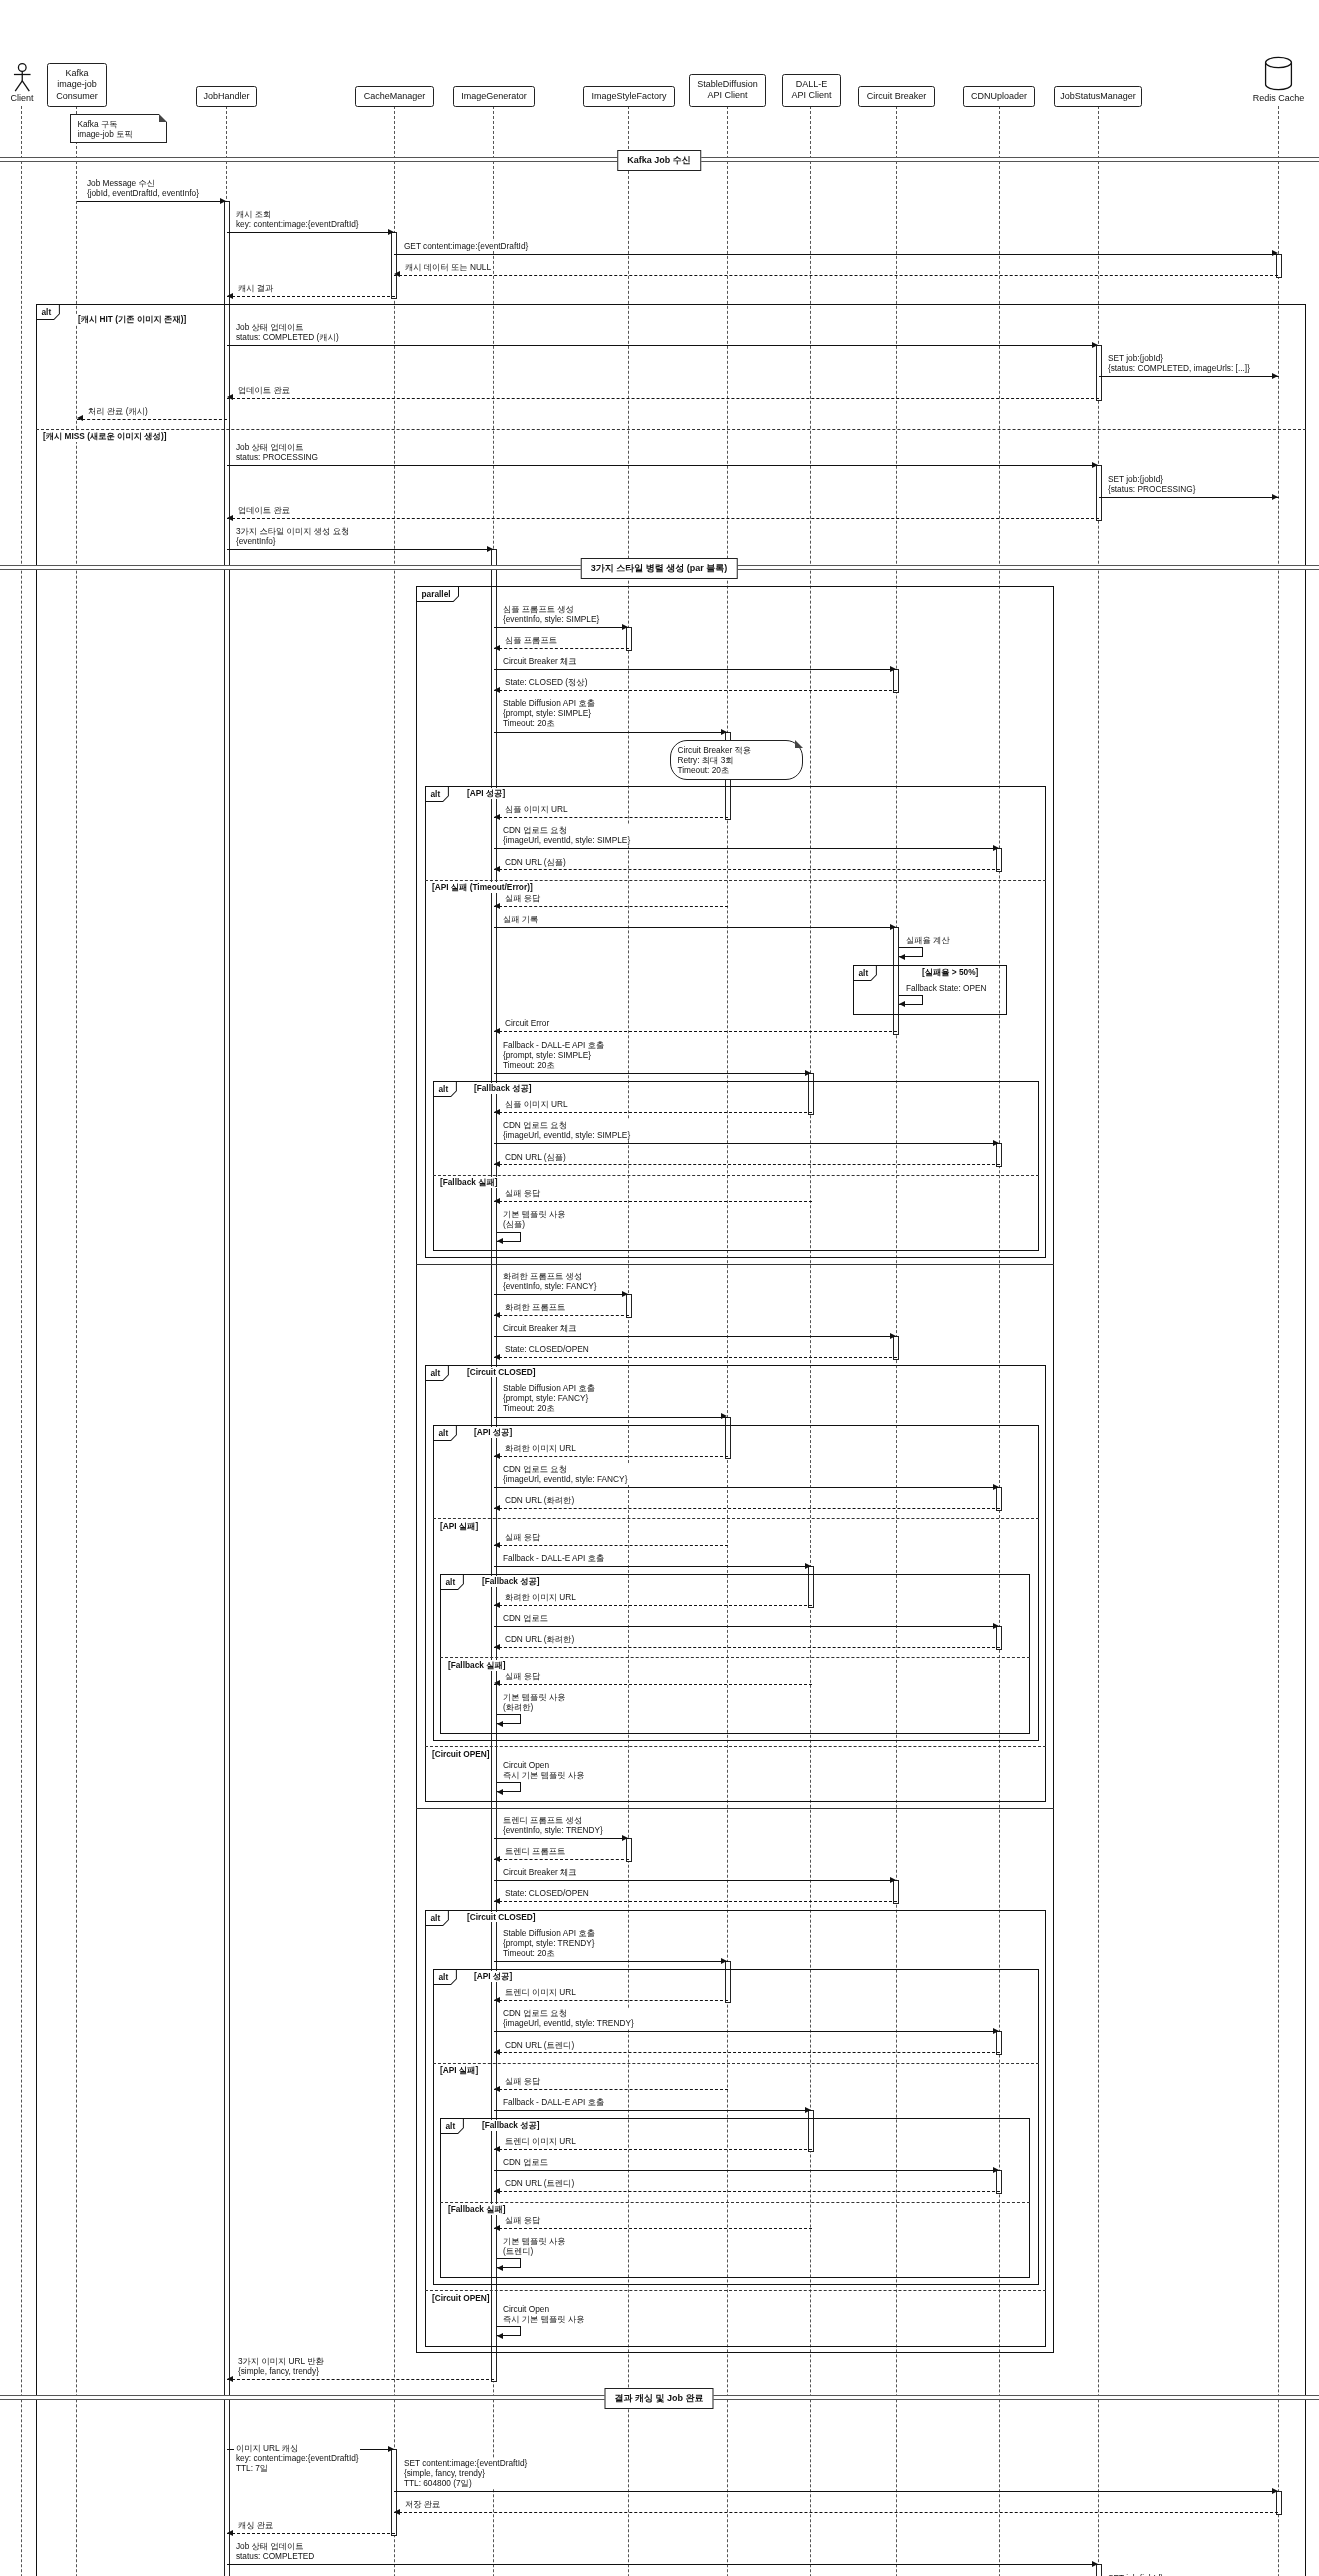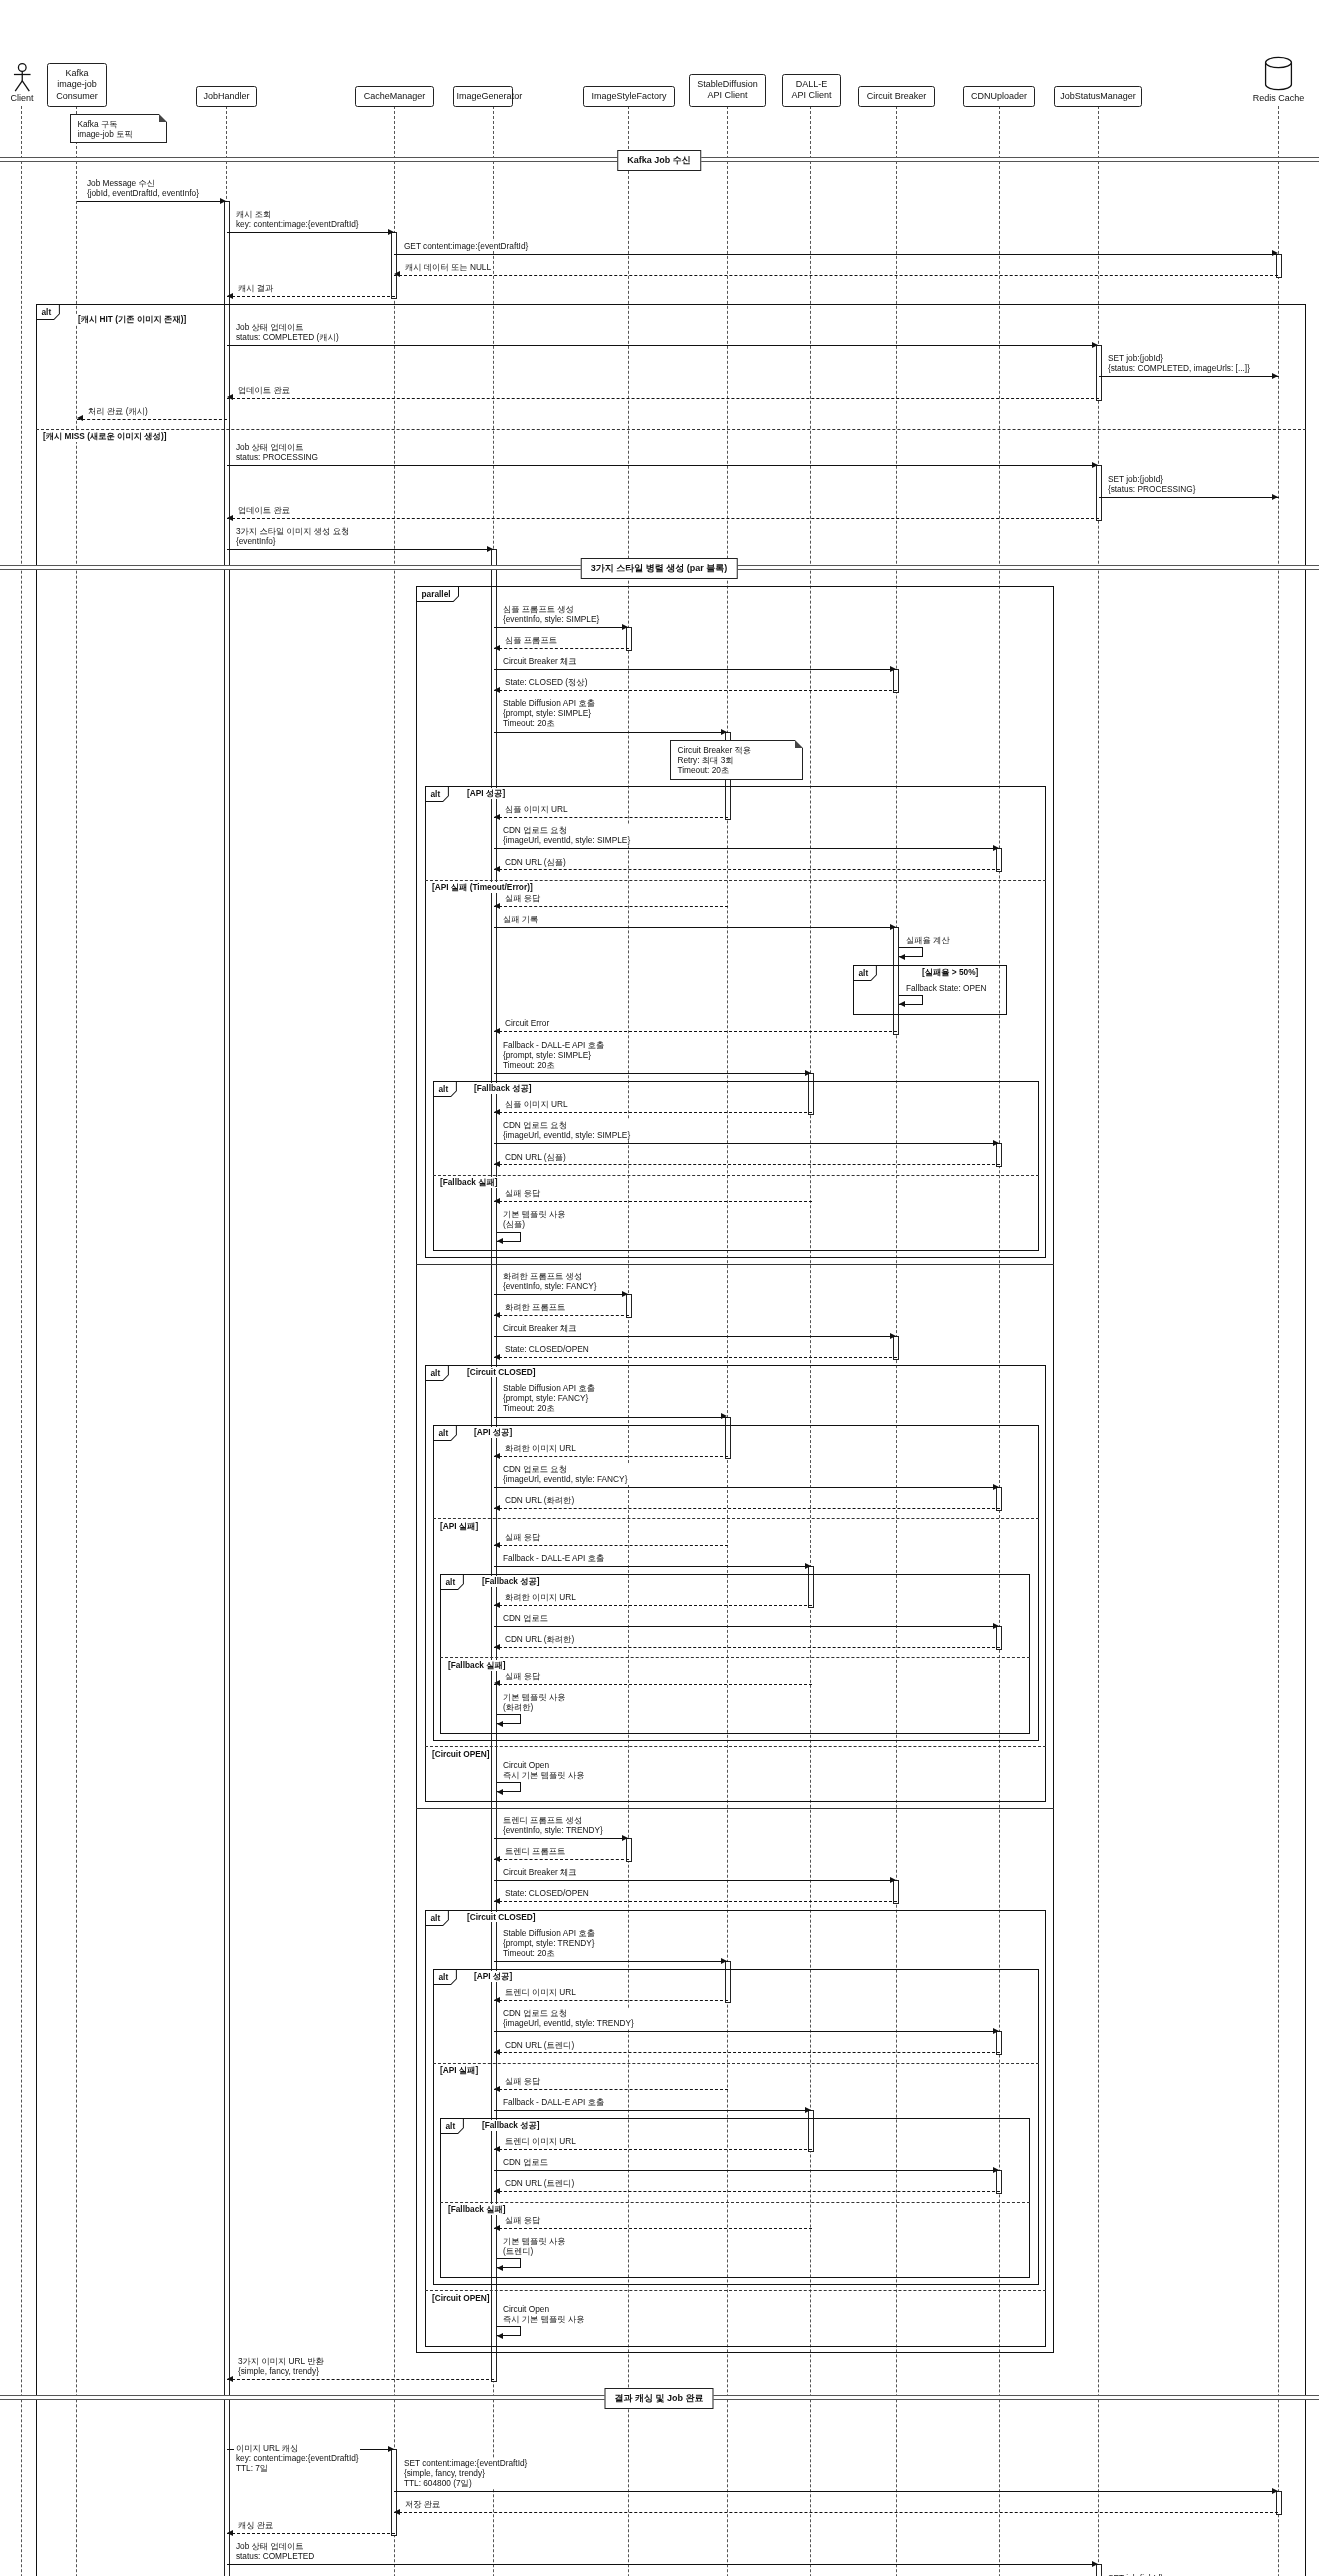--- a/index.html
+++ b/index.html
@@ -89,21 +89,21 @@
     <div class="ah" style="top: 645px; border-top: 3.2px solid transparent; border-bottom: 3.2px solid transparent; left: 494px; border-right: 6.4px solid rgb(17, 17, 17);"></div>
     <div class="mlabel" style="left: 501px; top: 656px;">Circuit Breaker 체크</div>
     <div class="aline solid" style="left: 494px; top: 669px; width: 403px;"></div>
     <div class="ah" style="top: 666px; border-top: 3.2px solid transparent; border-bottom: 3.2px solid transparent; left: 890px; border-left: 6.4px solid rgb(17, 17, 17);"></div>
     <div class="mlabel" style="left: 503px; top: 677px;">State: CLOSED (정상)</div>
     <div class="aline dash" style="left: 494px; top: 690px; width: 403px;"></div>
     <div class="ah" style="top: 687px; border-top: 3.2px solid transparent; border-bottom: 3.2px solid transparent; left: 494px; border-right: 6.4px solid rgb(17, 17, 17);"></div>
     <div class="mlabel" style="left: 501px; top: 698px;">Stable Diffusion API 호출<br>{prompt, style: SIMPLE}<br>Timeout: 20초</div>
     <div class="aline solid" style="left: 494px; top: 732px; width: 234px;"></div>
     <div class="ah" style="top: 729px; border-top: 3.2px solid transparent; border-bottom: 3.2px solid transparent; left: 721px; border-left: 6.4px solid rgb(17, 17, 17);"></div>
-    <div class="note" style="left: 670px; top: 740px; width: 133px; height: 40px;">Circuit Breaker 적용<br>Retry: 최대 3회<br>Timeout: 20초<span class="fold"></span></div>
+    <div class="note" style="left: 670px; top: 740px; width: 133px; height: 40px; border-radius: 17px;">Circuit Breaker 적용<br>Retry: 최대 3회<br>Timeout: 20초<span class="fold"></span></div>
     <div class="mlabel" style="left: 503px; top: 804px;">심플 이미지 URL</div>
     <div class="aline dash" style="left: 494px; top: 817px; width: 234px;"></div>
     <div class="ah" style="top: 814px; border-top: 3.2px solid transparent; border-bottom: 3.2px solid transparent; left: 494px; border-right: 6.4px solid rgb(17, 17, 17);"></div>
     <div class="mlabel" style="left: 501px; top: 825px;">CDN 업로드 요청<br>{imageUrl, eventId, style: SIMPLE}</div>
     <div class="aline solid" style="left: 494px; top: 848px; width: 506px;"></div>
     <div class="ah" style="top: 845px; border-top: 3.2px solid transparent; border-bottom: 3.2px solid transparent; left: 993px; border-left: 6.4px solid rgb(17, 17, 17);"></div>
     <div class="mlabel" style="left: 503px; top: 857px;">CDN URL (심플)</div>
     <div class="aline dash" style="left: 494px; top: 869px; width: 506px;"></div>
     <div class="ah" style="top: 866px; border-top: 3.2px solid transparent; border-bottom: 3.2px solid transparent; left: 494px; border-right: 6.4px solid rgb(17, 17, 17);"></div>
     <div class="mlabel" style="left: 503px; top: 893px;">실패 응답</div>
@@ -376,21 +376,21 @@
           <line x1="16" y1="13" x2="16" y2="28"></line>
           <line x1="3" y1="18" x2="29" y2="18"></line>
           <line x1="16" y1="28" x2="5" y2="44"></line>
           <line x1="16" y1="28" x2="27" y2="44"></line>
         </g>
       </svg></div>
     <div class="plabel" style="left: -7px; top: 93px; width: 58px;">Client</div>
     <div class="pbox" style="left: 47px; top: 63px; width: 60px;">Kafka<br>image-job<br>Consumer</div>
     <div class="pbox" style="left: 196px; top: 86px; width: 61px;">JobHandler</div>
     <div class="pbox" style="left: 355px; top: 86px; width: 79px;">CacheManager</div>
-    <div class="pbox" style="left: 453px; top: 86px; width: 60px;">ImageGenerator</div>
+    <div class="pbox" style="left: 453px; top: 86px; width: 82px;">ImageGenerator</div>
     <div class="pbox" style="left: 583px; top: 86px; width: 92px;">ImageStyleFactory</div>
     <div class="pbox" style="left: 689px; top: 74px; width: 77px;">StableDiffusion<br>API Client</div>
     <div class="pbox" style="left: 782px; top: 74px; width: 59px;">DALL-E<br>API Client</div>
     <div class="pbox" style="left: 858px; top: 86px; width: 77px;">Circuit Breaker</div>
     <div class="pbox" style="left: 963px; top: 86px; width: 72px;">CDNUploader</div>
     <div class="pbox" style="left: 1054px; top: 86px; width: 88px;">JobStatusManager</div>
     <div class="picon" style="left: 1263px; top: 56px;"><svg width="31" height="35" viewBox="0 0 48 54">
         <g fill="#fff" stroke="#111" stroke-width="2">
           <path d="M4 10 v34 a20 8 0 0 0 40 0 v-34"></path>
           <ellipse cx="24" cy="10" rx="20" ry="8"></ellipse>

